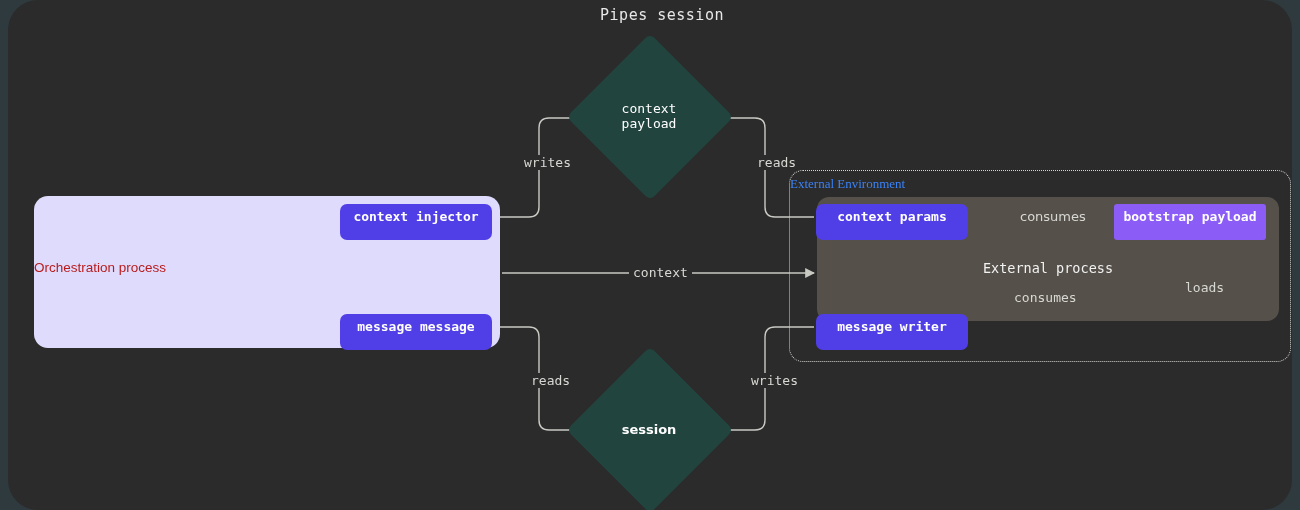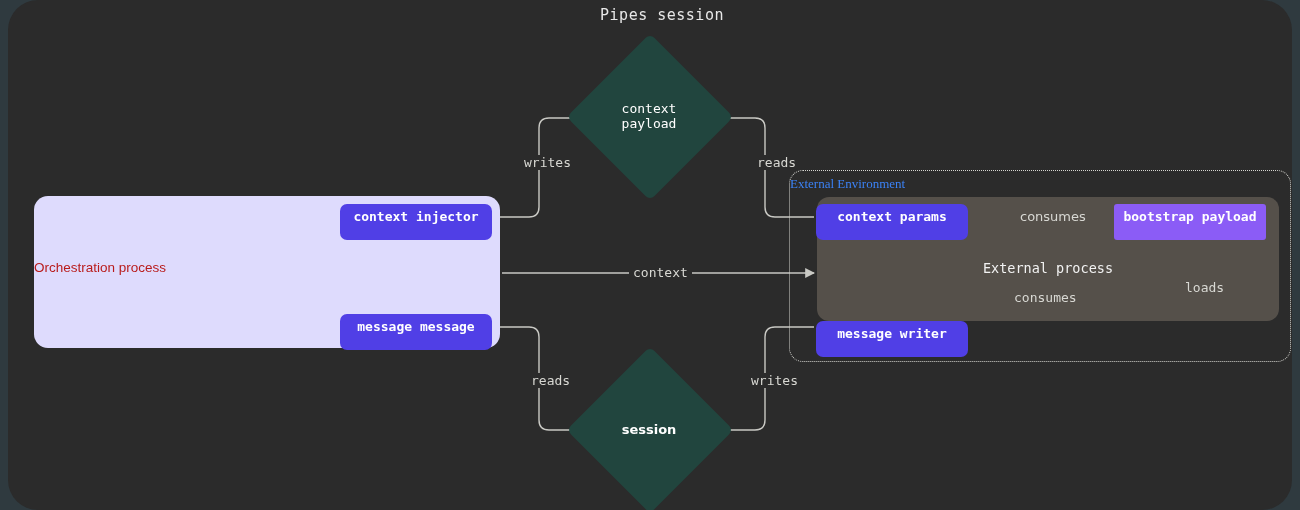--- a/index.html
+++ b/index.html
@@ -126,21 +126,21 @@
     font-size: 13px;
     white-space: nowrap;
     font-weight: bold;
   }
   .pill.purple { background: #503fe6; }
   .pill.green  { background: #8b5cf6; border-radius: 3px; }
 
   #node-context-injector { left: 332px; top: 204px; width: 152px; }
   #node-message-reader   { left: 332px; top: 314px; width: 152px; }
   #node-context-loader   { left: 808px; top: 204px; width: 152px; }
-  #node-message-writer   { left: 808px; top: 321px; width: 152px; }
+  #node-message-writer   { left: 808px; top: 314px; width: 152px; }
   #node-params-loader    { left: 1106px; top: 314px; width: 152px; }
   #node-bootstrap-payload{ left: 1106px; top: 204px; width: 152px; }
 
   
   .diamond {
     position: absolute;
     width: 118px;
     height: 118px;
     background: #21453e;
     transform: rotate(45deg);

